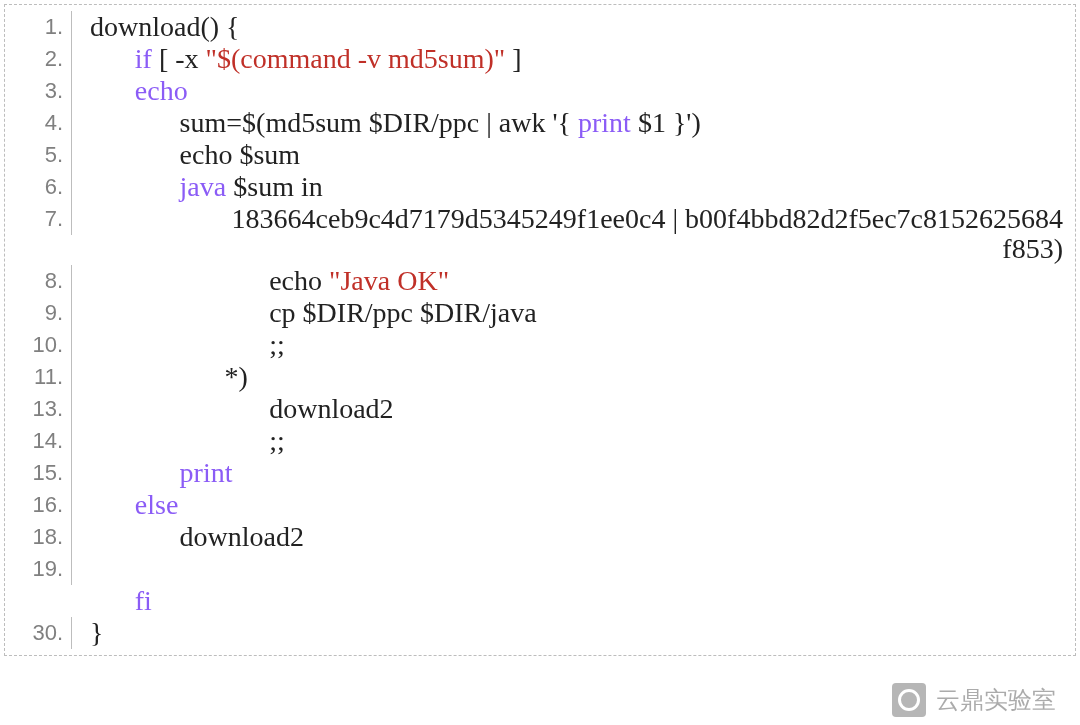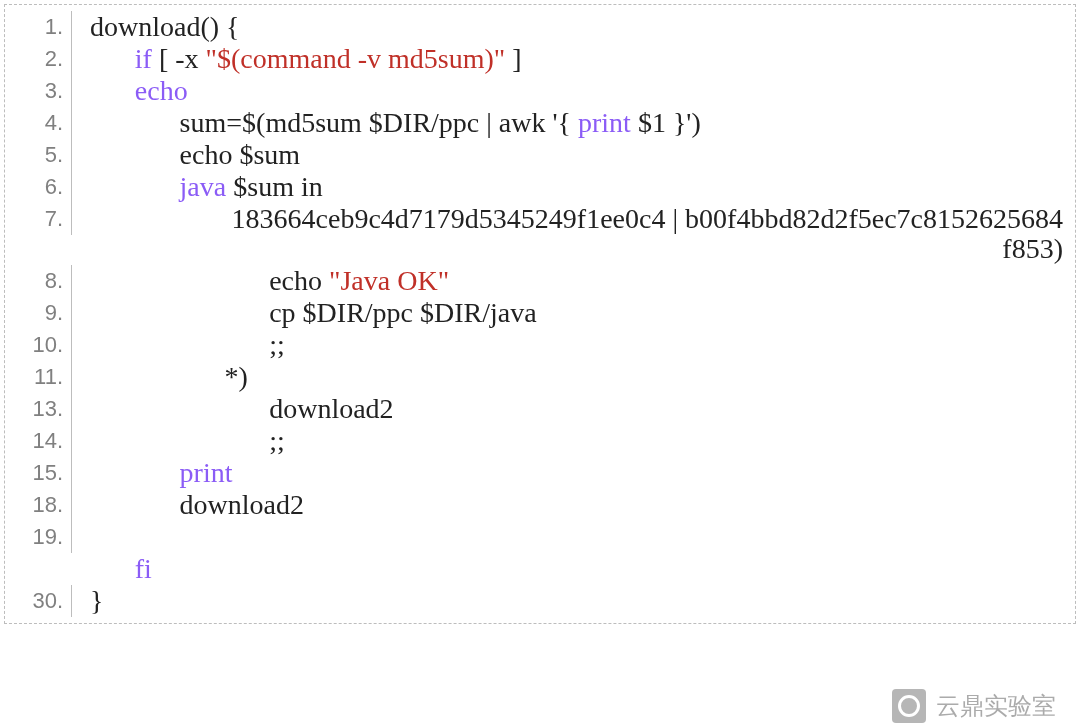--- a/index.html
+++ b/index.html
@@ -7,21 +7,21 @@
   .code{padding:6px 0 6px 0}
   .row{display:flex;align-items:flex-start}
   .gutter{flex:0 0 58px;text-align:right;padding:1px 8px 1px 0;border-right:1px solid #bdbdbd;color:#808080;font-size:22px;line-height:30px;font-family:"Microsoft YaHei",Tahoma,sans-serif;user-select:none}
   .line{flex:1;padding:1px 12px 1px 18px;font-size:28px;line-height:30px;color:#222;font-family:Liberation Serif, serif;white-space:pre-wrap;word-break:break-all}
   .ind1{padding-left:1.6em}
   .ind2{padding-left:3.2em}
   .ind3{padding-left:4.8em}
   .ind4{padding-left:6.4em}
   .kw{color:#8b5cf6}
   .str{color:#c03028}
-  .watermark{position:fixed;right:24px;bottom:2px;display:flex;align-items:center;gap:10px;opacity:.55;color:#666;font-size:24px;font-family:"Microsoft YaHei",sans-serif;pointer-events:none}
+  .watermark{position:fixed;right:24px;bottom:8px;display:flex;align-items:center;gap:10px;opacity:.55;color:#666;font-size:24px;font-family:"Microsoft YaHei",sans-serif;pointer-events:none}
   .wm-icon{width:34px;height:34px;border-radius:4px;background:#7a7a7a;display:flex;align-items:center;justify-content:center}
   .wm-icon::before{content:"";width:16px;height:16px;border:3px solid #fff;border-radius:50%;display:block}
 </style>
 </head>
 <body>
 
 <div class="frame">
   <div class="code" id="code">
       <div class="row">
         <div class="gutter">1.</div>
@@ -73,20 +73,24 @@
       </div>
       <div class="row">
         <div class="gutter">14.</div>
         <div class="line"><span class="ind4" style="display: inline-block;"><span>;;</span></span></div>
       </div>
       <div class="row">
         <div class="gutter">15.</div>
         <div class="line"><span class="ind2" style="display: inline-block;"><span class="kw">print</span></span></div>
       </div>
       <div class="row">
+        <div class="gutter">16.</div>
+        <div class="line"><span class="ind1" style="display: inline-block;"><span class="kw">else</span></span></div>
+      </div>
+      <div class="row">
         <div class="gutter">18.</div>
         <div class="line"><span class="ind2" style="display: inline-block;"><span>download2</span></span></div>
       </div>
       <div class="row">
         <div class="gutter">19.</div>
         <div class="line"><span class="ind1" style="display: inline-block; margin-top: 32px;"><span class="kw">fi</span></span></div>
       </div>
       <div class="row">
         <div class="gutter">30.</div>
         <div class="line"><span class="ind0" style="display: inline-block;"><span>}</span></span></div>

